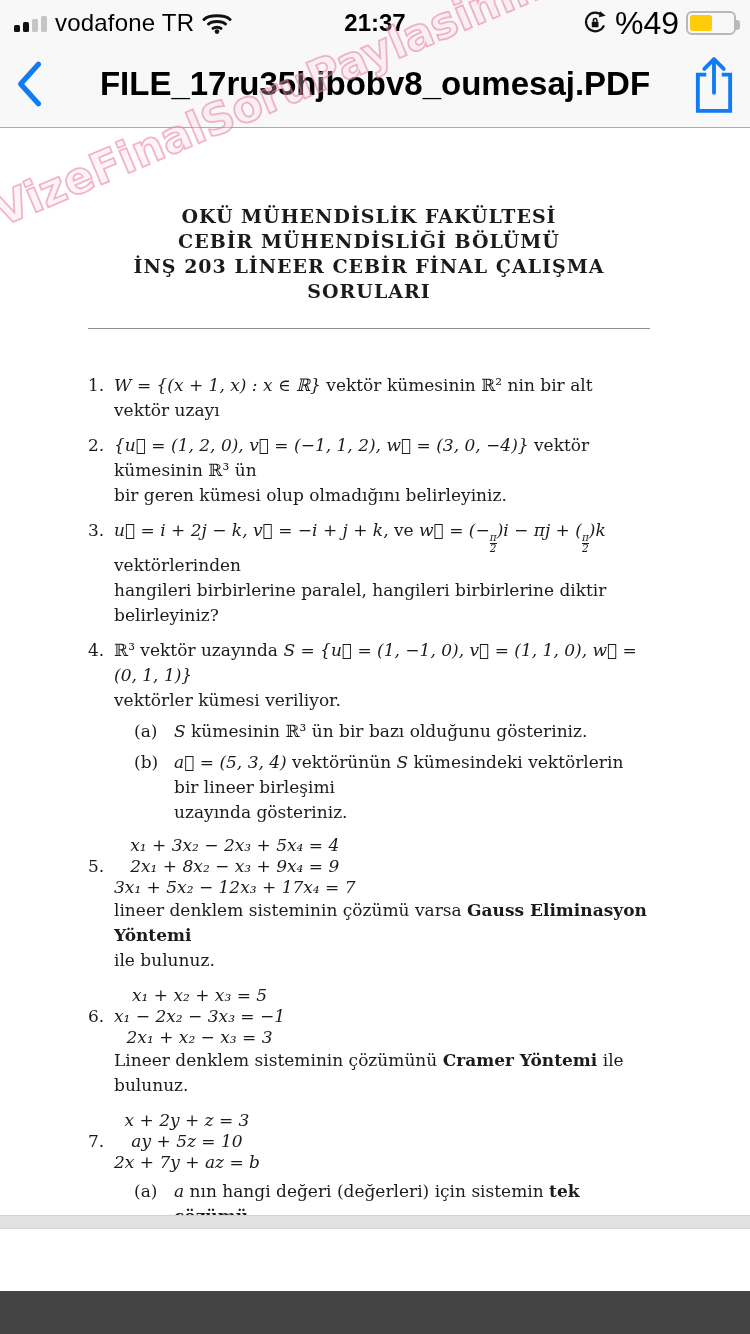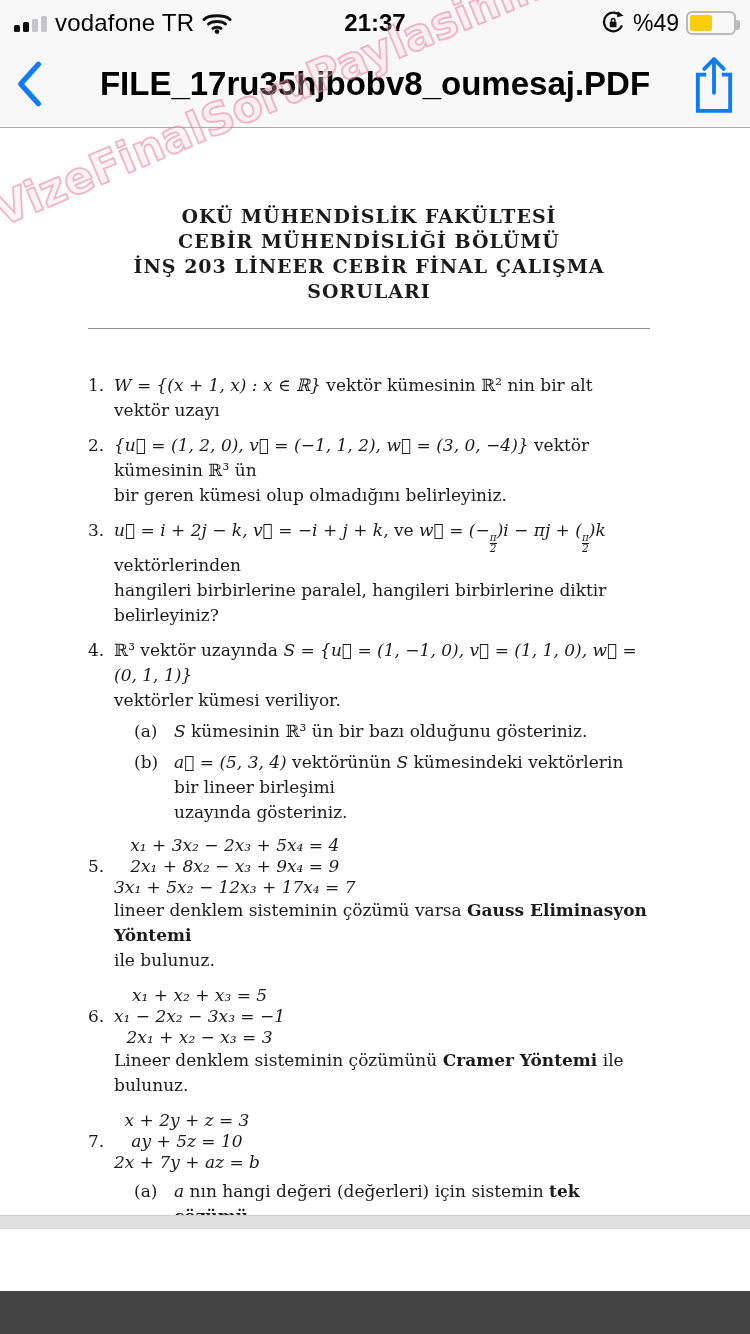--- a/index.html
+++ b/index.html
@@ -18,21 +18,21 @@
   .sb-left { display:flex; align-items:center; gap:8px; width:280px; }
   .signal { display:flex; align-items:flex-end; gap:3px; height:18px; }
   .signal i { display:block; width:6px; border-radius:1.5px; }
   .signal .b1 { height:7px;  background:#111; }
   .signal .b2 { height:10px; background:#111; }
   .signal .b3 { height:13px; background:#c5c5c7; }
   .signal .b4 { height:16px; background:#c5c5c7; }
   .carrier { font-size:24px; font-weight:400; letter-spacing:.2px; }
   .sb-center { flex:1; text-align:center; font-weight:600; font-size:24px; }
   .sb-right { display:flex; align-items:center; justify-content:flex-end; gap:7px; width:280px; }
-  .pct { font-size:23px; font-weight:400;text-align:right; }
+  .pct { font-size:32px; font-weight:400;text-align:right; }
   .bat { position:relative; width:50px; height:24px; border:2px solid #b9b9bb; border-radius:6px; }
   .bat-fill { position:absolute; top:2px; left:2px; bottom:2px; width:47%; border-radius:2.5px; }
   .bat-nub { position:absolute; right:-6px; top:7px; width:4px; height:10px; background:#b9b9bb; border-radius:0 3px 3px 0; }
   .nav-bar {
     position:relative; height:88px; border-bottom:1px solid #ababab;
     display:flex; align-items:center;
   }
   .back-btn { position:absolute; left:12px; top:20px; width:34px; height:48px; cursor:pointer; }
   .nav-title {
     width:100%; text-align:center; font-size:33px; font-weight:600; color:#000;

